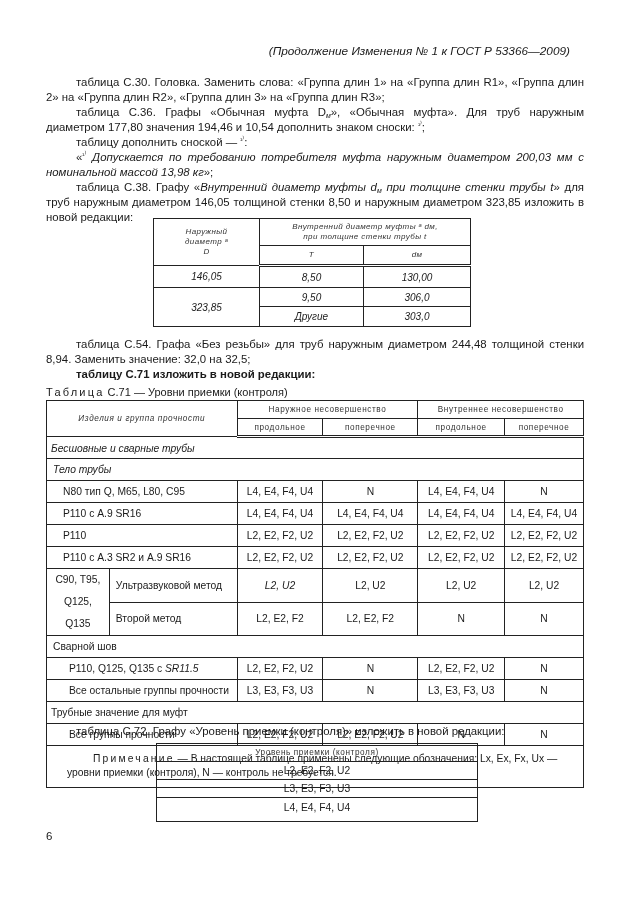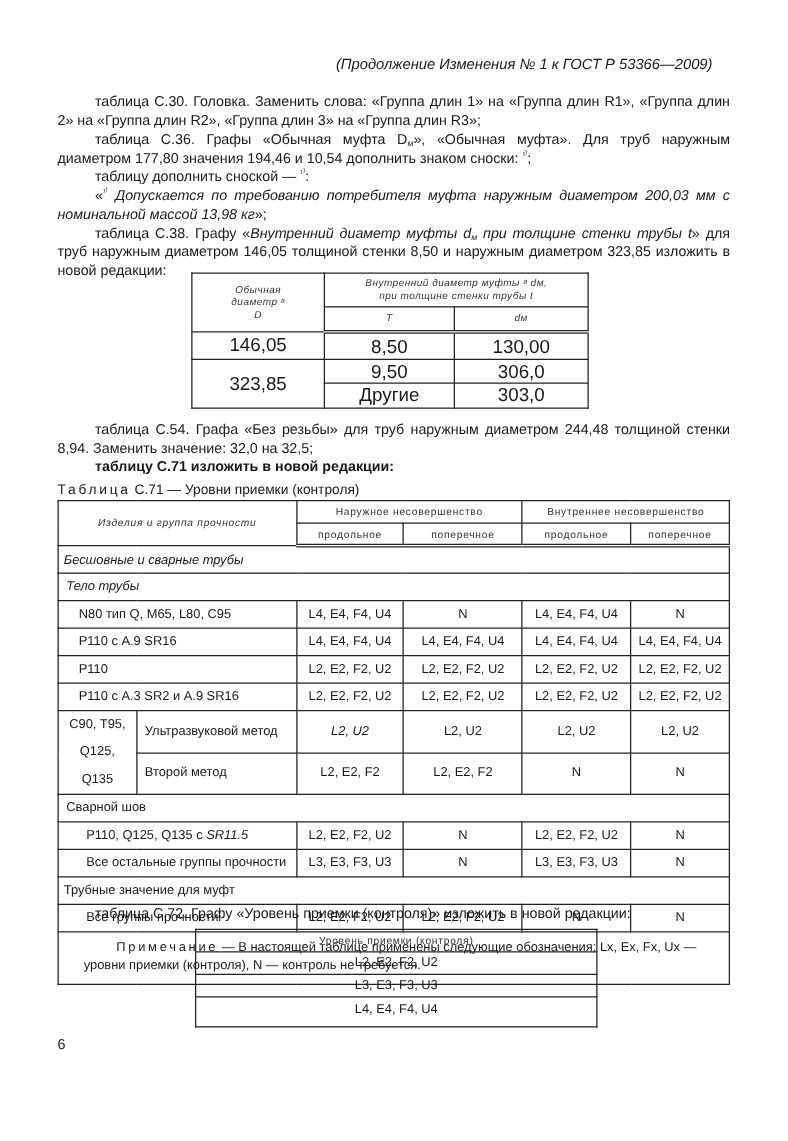--- a/index.html
+++ b/index.html
@@ -10,21 +10,21 @@
   .para { left: 46px; width: 538px; text-align: justify; }
   .indent { text-indent: 30px; }
   .it { font-style: italic; }
   sup { font-size: 7px; line-height: 0; vertical-align: 4px; }
   sub { font-size: 7px; line-height: 0; vertical-align: -2px; }
   table { border-collapse: collapse; position: absolute; }
   td { border: 1px solid #222; text-align: center; vertical-align: middle; padding: 0 3px; }
   
   #t38 { left: 153px; top: 218px; width: 318px; font-size: 10px; }
   #t38 .hdr { font-style: italic; font-size: 8px; line-height: 10px; letter-spacing: 0.4px; color: #333; }
-  #t38 .data { font-size: 15px; }
+  #t38 .data { font-style: italic; font-size: 10px; }
   #t38 tr.hrow2 td { border-bottom: 3px double #222; }
   
   .caption71 { left: 46px; top: 385px; font-size: 11px; }
   .spaced { letter-spacing: 2.2px; }
   #t71 { left: 46px; top: 400px; width: 538px; font-size: 10.3px; }
   #t71 td { height: 22px; }
   #t71 .h { font-size: 8.2px; letter-spacing: 0.6px; color: #333; height: 18px; }
   #t71 .h-first { font-style: italic; }
   #t71 tr.hrow2 td { border-bottom: 3px double #222; }
   #t71 td.left { text-align: left; }
@@ -52,21 +52,21 @@
 <div class="abs para indent" style="top:135px;"><span>таблицу дополнить сноской — </span><sup>¹⁾</sup><span>:</span></div>
 
 <div class="abs para indent" style="top:150px;"><span>«</span><sup>¹⁾</sup><span class="it"> Допускается по требованию потребителя муфта наружным диаметром 200,03 мм с номинальной массой 13,98 кг</span><span>»;</span></div>
 
 <div class="abs para indent" style="top:180px;"><span>таблица С.38. Графу «</span><span class="it">Внутренний диаметр муфты d</span><sub class="it">м</sub><span class="it"> при толщине стенки трубы t</span><span>» для труб наружным диаметром 146,05 толщиной стенки 8,50 и наружным диаметром 323,85 изложить в новой редакции:</span></div>
 
 <table id="t38">
   <tbody>
       <tr style="height:27px;">
     <td rowspan="2" class="hdr" style="width:106px;">
-      <div>Обычная</div>
+      <div>Наружный</div>
       <div>диаметр ᵃ</div>
       <div>D</div>
     </td>
     <td colspan="2" class="hdr">
       <div>Внутренний диаметр муфты ᵃ dм,</div>
       <div>при толщине стенки трубы t</div>
     </td>
   </tr>
   <tr class="hrow2" style="height:20px;">
     <td class="hdr" style="width:104px;">T</td>

